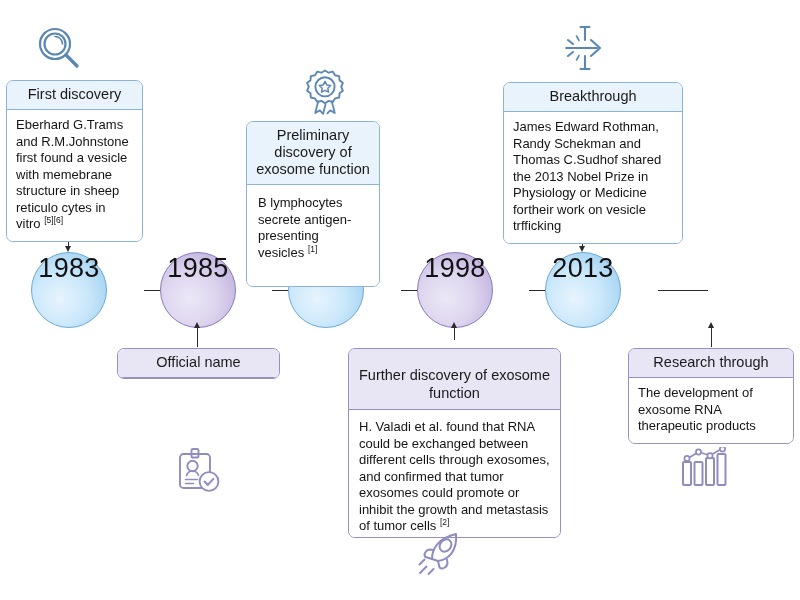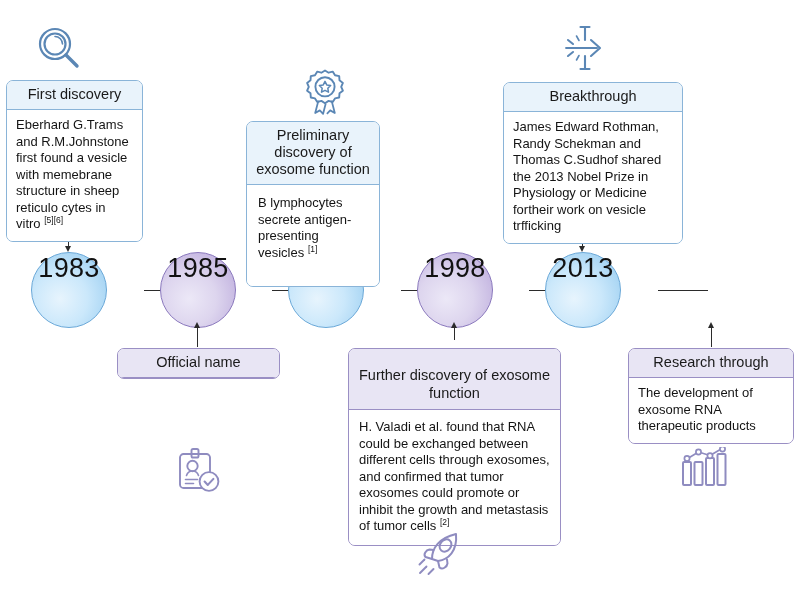--- a/index.html
+++ b/index.html
@@ -169,21 +169,21 @@
     <div class="card-head">Breakthrough</div>
     <div class="card-body"><span>James Edward Rothman, Randy Schekman and Thomas C.Sudhof shared the 2013 Nobel Prize in Physiology or Medicine fortheir work on vesicle trfficking</span><sup></sup></div>
   </div>
 
   <div class="card purple" style="left:117px; top:348px; width:163px;">
     <div class="card-head">Official name</div>
   </div>
 
   <div class="card purple" style="left:348px; top:348px; width:213px;">
     <div class="card-head" style="line-height:17.5px; padding:18px 8px 7px 8px;">Further discovery of exosome function</div>
-    <div class="card-body" style="padding:9px 10px 10px 10px;"><span>H. Valadi et al. found that RNA could be exchanged between different cells through exosomes, and confirmed that tumor exosomes could promote or inhibit the growth and metastasis of tumor cells</span> <sup>[2]</sup></div>
+    <div class="card-body" style="padding:9px 10px 2px 10px;"><span>H. Valadi et al. found that RNA could be exchanged between different cells through exosomes, and confirmed that tumor exosomes could promote or inhibit the growth and metastasis of tumor cells</span> <sup>[2]</sup></div>
   </div>
 
   <div class="card purple" style="left:628px; top:348px; width:166px;">
     <div class="card-head">Research through</div>
     <div class="card-body"><span>The development of exosome RNA therapeutic products</span><sup></sup></div>
   </div>
 
   <div class="icon" style="left:33px; top:22px;">
     <svg width="52" height="52" viewBox="0 0 52 52" fill="none" stroke="#5b87b5" stroke-width="2.2">
       <circle cx="22" cy="22" r="15"></circle>

